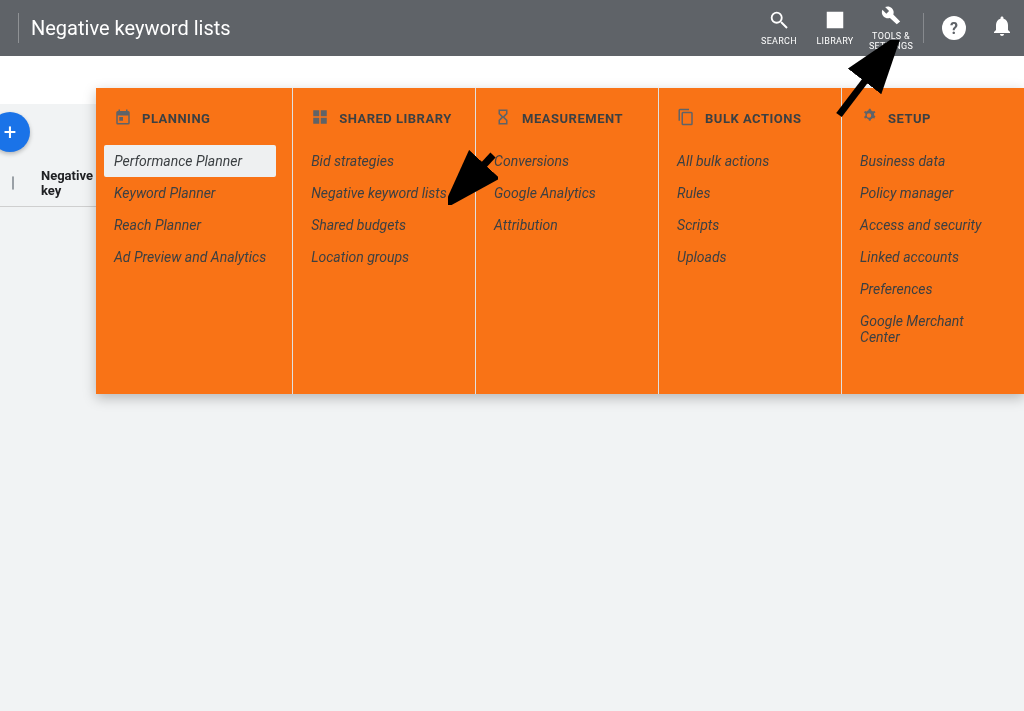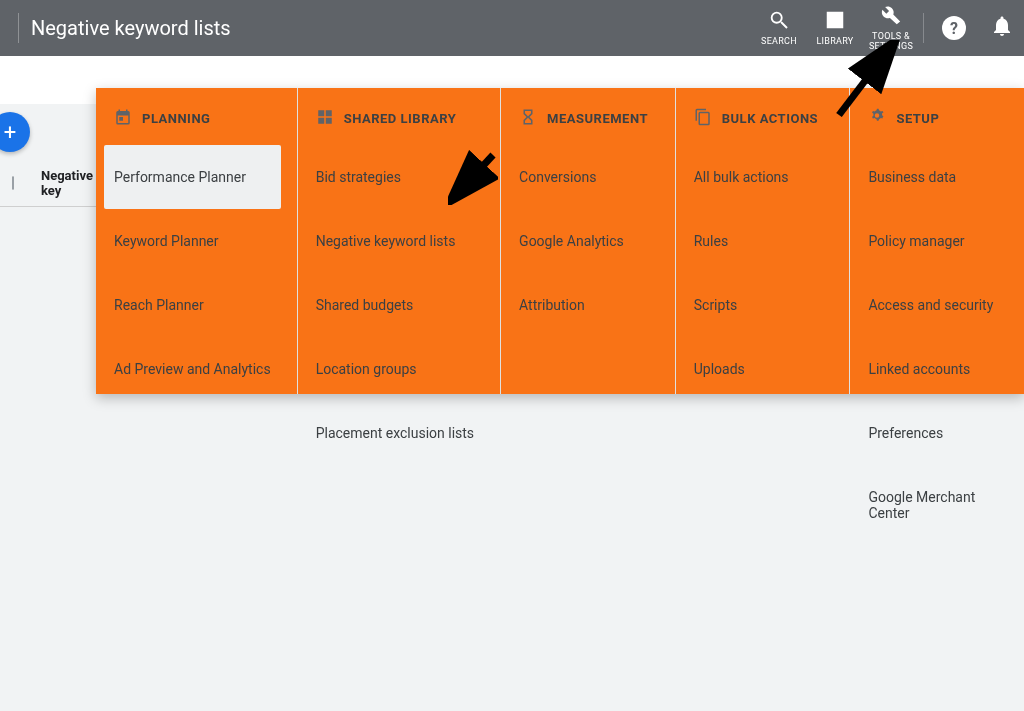--- a/index.html
+++ b/index.html
@@ -94,23 +94,24 @@
   }
   .col:first-child { border-left: none; }
   .colhead {
     display: flex; align-items: center; gap: 10px;
     font-size: 13px; font-weight: 700; color: #3c4043;
     letter-spacing: .5px; margin-bottom: 16px;
   }
   .colhead svg { width: 18px; height: 18px; fill: #5f6368; }
   .item {
     display: block; font-size: 14px; color: #3c4043;
-    padding: 24px 10px; border-radius: 2px; cursor: pointer;
+    padding: 8px 10px; border-radius: 2px; cursor: pointer;
     white-space: nowrap;
     margin-left: -10px;
+    font-style: italic;
   }
   .item.active { background: #eef0f1; }
 
   
   .arrow {
     position: absolute; z-index: 1000; pointer-events: none;
   }
   .arrow svg { width: 100%; height: 100%; }
 </style>
 </head>
@@ -194,21 +195,20 @@
         <svg viewBox="0 0 24 24">
             <path d="M3 3h8v8H3V3zm10 0h8v8h-8V3zM3 13h8v8H3v-8zm10 0h8v8h-8v-8z"></path>
           </svg>
       </span>
       <span>SHARED LIBRARY</span>
     </div>
     <a class="item">Bid strategies</a>
     <a class="item">Negative keyword lists</a>
     <a class="item">Shared budgets</a>
     <a class="item">Location groups</a>
-    <a class="item">Placement exclusion lists</a>
   </div>
 
   <div class="col">
     <div class="colhead">
       <span>
         <svg viewBox="0 0 24 24">
             <path d="M6 2v6l4 4-4 4v6h12v-6l-4-4 4-4V2H6zm10 15v3H8v-3l4-4 4 4zM8 7V4h8v3l-4 4-4-4z"></path>
           </svg>
       </span>
       <span>MEASUREMENT</span>

